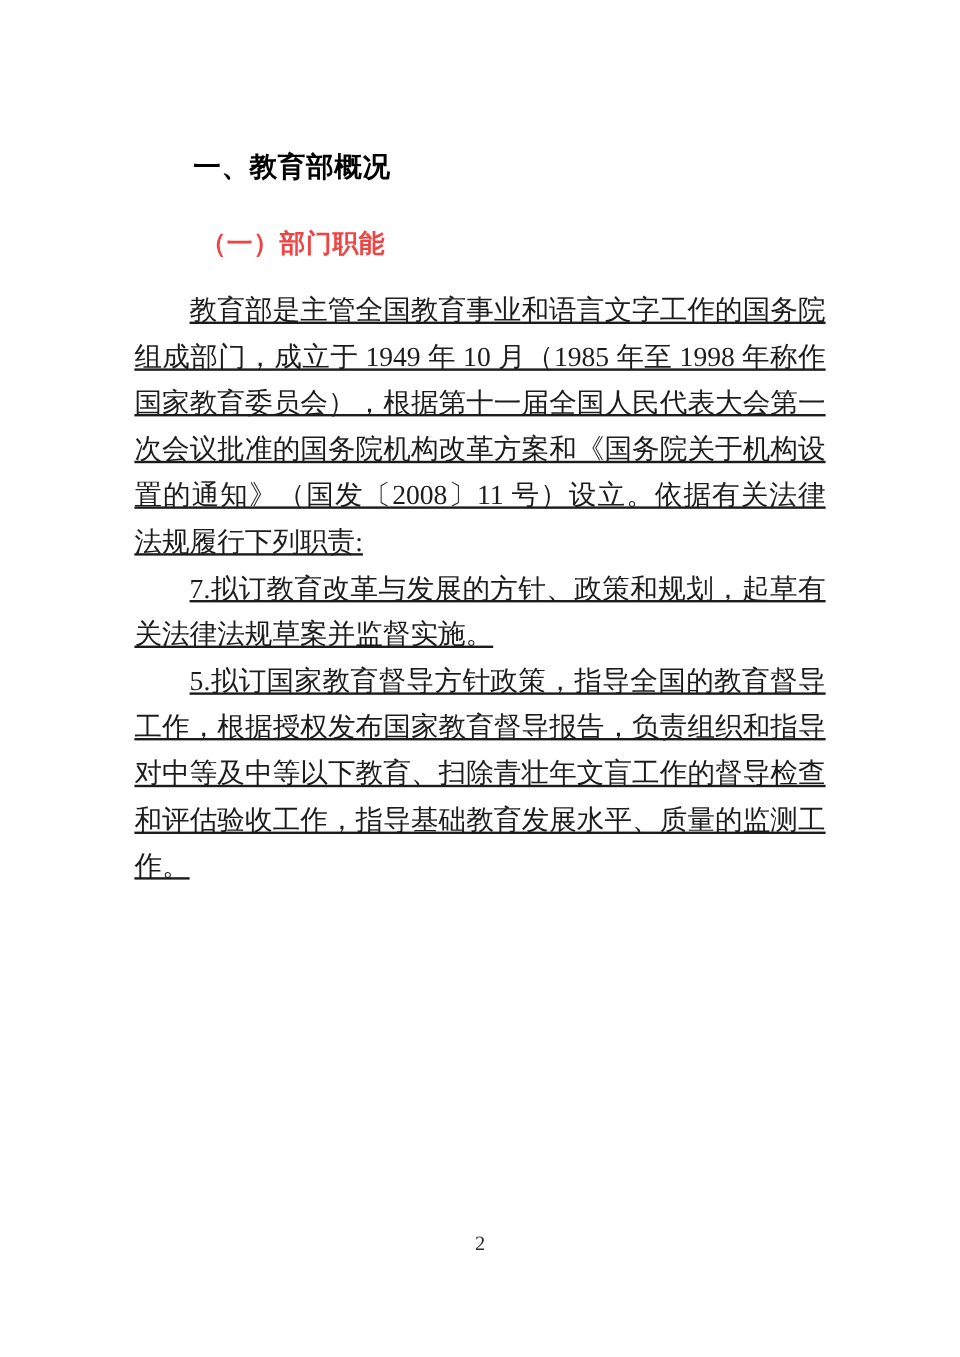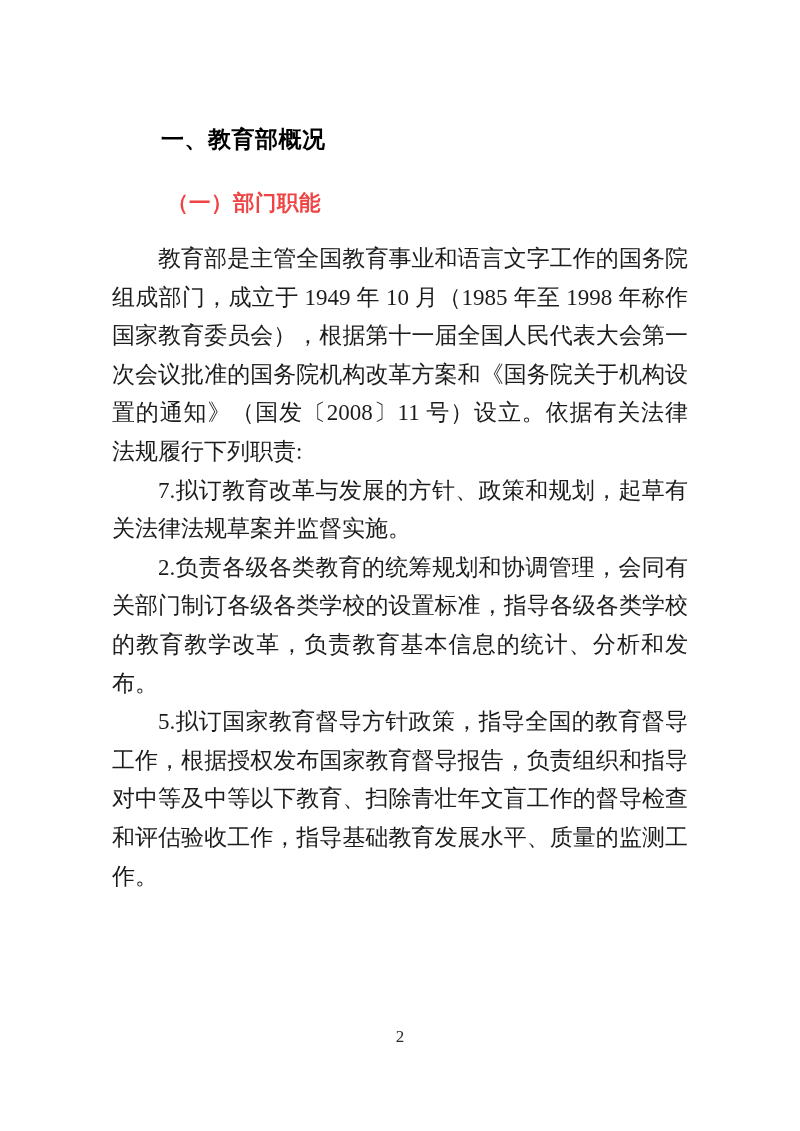--- a/index.html
+++ b/index.html
@@ -40,20 +40,21 @@
     color: #ef4444;
     letter-spacing: 0.5px;
     line-height: 1.2;
     white-space: nowrap;
   }
   .doc-body {
     position: absolute;
     left: 112px;
     top: 240px;
     width: 576px;
+    text-decoration: underline;
   }
   .doc-body p {
     margin: 0;
     font-size: 23px;
     line-height: 38.6px;
     text-align: justify;
     text-indent: 2em;
     color: #1c1c1c;
   }
   .page-number {
@@ -71,19 +72,18 @@
 
 <div class="page">
 
   <h1 class="doc-heading">一、教育部概况</h1>
 
   <h2 class="doc-subheading">（一）部门职能</h2>
 
   <div class="doc-body">
     <p>教育部是主管全国教育事业和语言文字工作的国务院组成部门，成立于 1949 年 10 月（1985 年至 1998 年称作国家教育委员会），根据第十一届全国人民代表大会第一次会议批准的国务院机构改革方案和《国务院关于机构设置的通知》（国发〔2008〕11 号）设立。依据有关法律法规履行下列职责:</p>
     <p>7.拟订教育改革与发展的方针、政策和规划，起草有关法律法规草案并监督实施。</p>
-    <p>2.负责各级各类教育的统筹规划和协调管理，会同有关部门制订各级各类学校的设置标准，指导各级各类学校的教育教学改革，负责教育基本信息的统计、分析和发布。</p>
     <p>5.拟订国家教育督导方针政策，指导全国的教育督导工作，根据授权发布国家教育督导报告，负责组织和指导对中等及中等以下教育、扫除青壮年文盲工作的督导检查和评估验收工作，指导基础教育发展水平、质量的监测工作。</p>
   </div>
 
   <div class="page-number">2</div>
 
 </div>
 
 </body></html>

